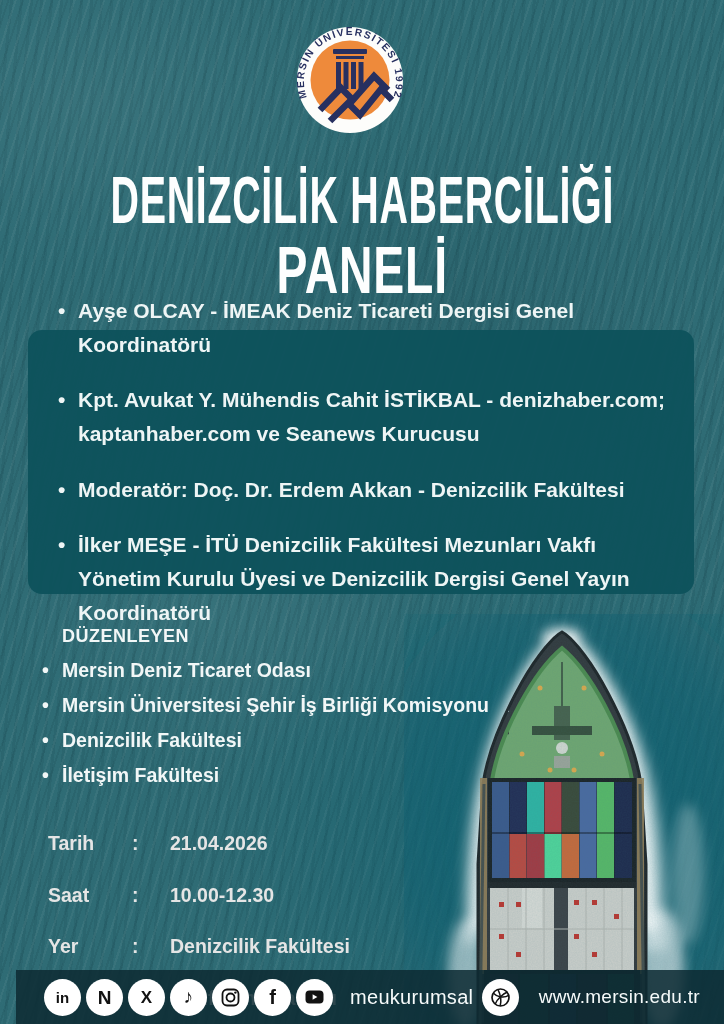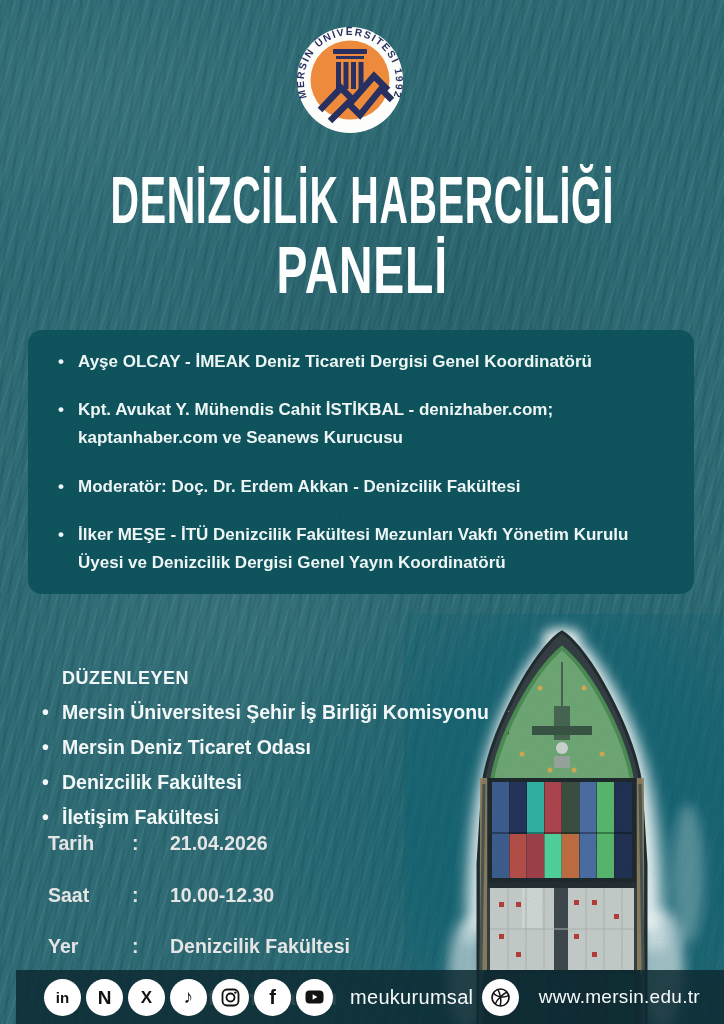--- a/index.html
+++ b/index.html
@@ -28,25 +28,25 @@
   .title .ln{height:70px;display:flex;align-items:center;justify-content:center;}
   .title .ln span{display:inline-block;font-size:58px;font-weight:700;letter-spacing:1px;white-space:nowrap;}
   .title .ln1 span{transform:scale(0.68,1.16);}
   .title .ln2 span{transform:scale(0.80,1.16);}
   
   .panelbox{
     position:absolute;left:28px;top:330px;width:612px;height:224px;z-index:3;
     background:rgba(14,82,92,0.96);border-radius:14px;
     padding:20px 26px 20px 28px;display:flex;flex-direction:column;justify-content:center;gap:21px;
   }
-  .pitem{position:relative;padding-left:22px;font-size:17px;font-weight:700;color:#eef5f5;line-height:1.62;}
+  .pitem{position:relative;padding-left:22px;font-size:21px;font-weight:700;color:#eef5f5;line-height:1.62;}
   .pitem::before{content:"\2022";position:absolute;left:2px;top:0;}
   
   .organizers{position:absolute;left:40px;top:626px;z-index:3;color:#f2f7f7;}
-  .org-head{padding-left:22px;font-size:18px;font-weight:700;letter-spacing:.5px;margin-bottom:6px;margin-top:42px;}
+  .org-head{padding-left:22px;font-size:18px;font-weight:700;letter-spacing:.5px;margin-bottom:6px;}
   .org-item{position:relative;padding-left:22px;font-size:19.5px;font-weight:700;line-height:1.8;}
   .org-item::before{content:"\2022";position:absolute;left:2px;top:0;}
   
   .details{position:absolute;left:48px;top:828px;z-index:3;color:#e5e5e5;
     display:grid;grid-template-columns:64px 18px auto;column-gap:6px;row-gap:2px;
     font-size:19.5px;font-weight:700;line-height:1.62;gap:20px;}
   .details .v2{grid-column:3;}
   
   .footer{
     position:absolute;left:16px;right:0;bottom:0;height:54px;z-index:5;
@@ -198,22 +198,22 @@
 
 <div class="panelbox">
   <div class="pitem">Ayşe OLCAY - İMEAK Deniz Ticareti Dergisi Genel Koordinatörü</div>
   <div class="pitem">Kpt. Avukat Y. Mühendis Cahit İSTİKBAL - denizhaber.com; kaptanhaber.com ve Seanews Kurucusu</div>
   <div class="pitem">Moderatör: Doç. Dr. Erdem Akkan - Denizcilik Fakültesi</div>
   <div class="pitem">İlker MEŞE - İTÜ Denizcilik Fakültesi Mezunları Vakfı Yönetim Kurulu Üyesi ve Denizcilik Dergisi Genel Yayın Koordinatörü</div>
 </div>
 
 <div class="organizers">
   <div class="org-head">DÜZENLEYEN</div>
+  <div class="org-item">Mersin Deniz Ticaret Odası</div>
   <div class="org-item">Mersin Üniversitesi Şehir İş Birliği Komisyonu</div>
-  <div class="org-item">Mersin Deniz Ticaret Odası</div>
   <div class="org-item">Denizcilik Fakültesi</div>
   <div class="org-item">İletişim Fakültesi</div>
 </div>
 
 <div class="details">
   <div>Tarih</div>
   <div>:</div>
   <div>21.04.2026</div>
   <div>Saat</div>
   <div>:</div>

